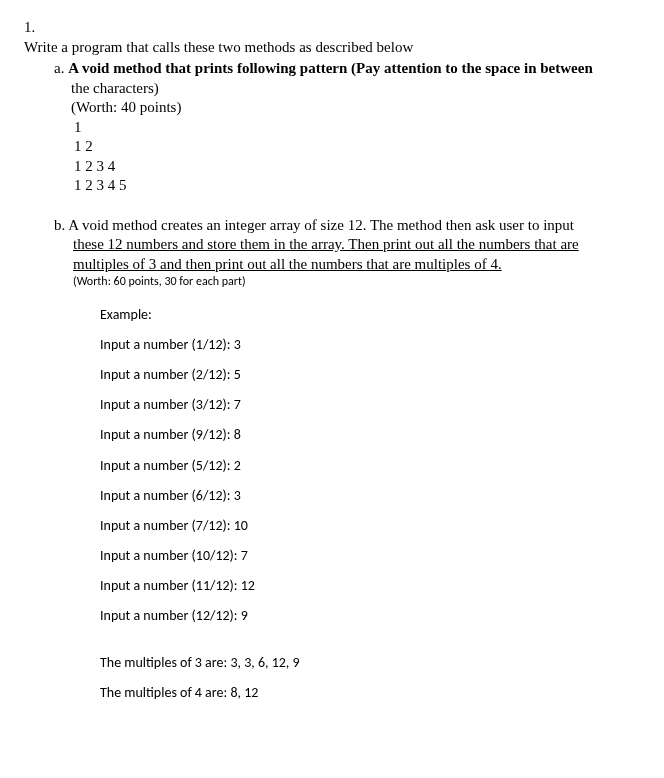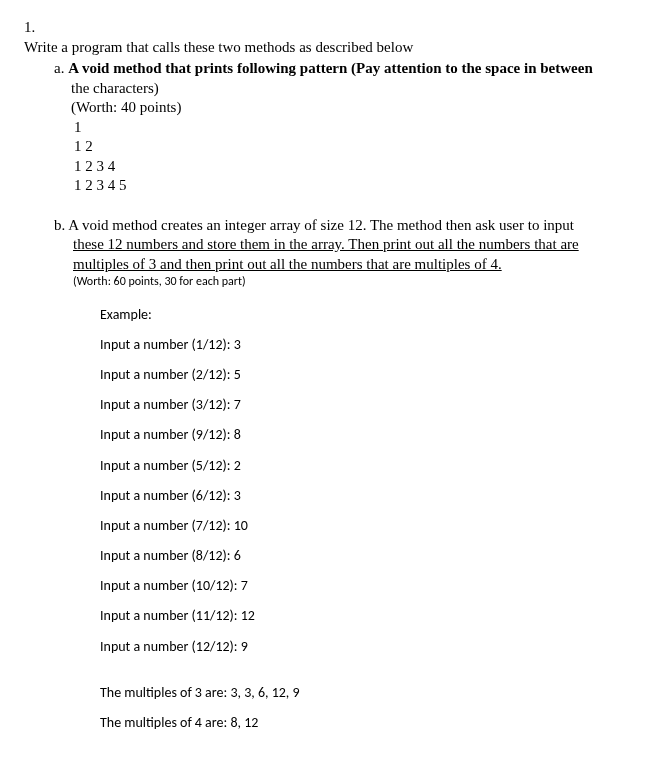--- a/index.html
+++ b/index.html
@@ -111,21 +111,20 @@
 
   <div class="example-block">
     <div class="example-label">Example:</div>
     <div class="example-line">Input a number (1/12): 3</div>
     <div class="example-line">Input a number (2/12): 5</div>
     <div class="example-line">Input a number (3/12): 7</div>
     <div class="example-line">Input a number (9/12): 8</div>
     <div class="example-line">Input a number (5/12): 2</div>
     <div class="example-line">Input a number (6/12): 3</div>
     <div class="example-line">Input a number (7/12): 10</div>
-    <div class="example-line">Input a number (8/12): 6</div>
     <div class="example-line">Input a number (10/12): 7</div>
     <div class="example-line">Input a number (11/12): 12</div>
     <div class="example-line">Input a number (12/12): 9</div>
 
     <div class="results">
       <div class="results-line">The multiples of 3 are: 3, 3, 6, 12, 9</div>
       <div class="results-line">The multiples of 4 are: 8, 12</div>
     </div>
   </div>
 </div>

